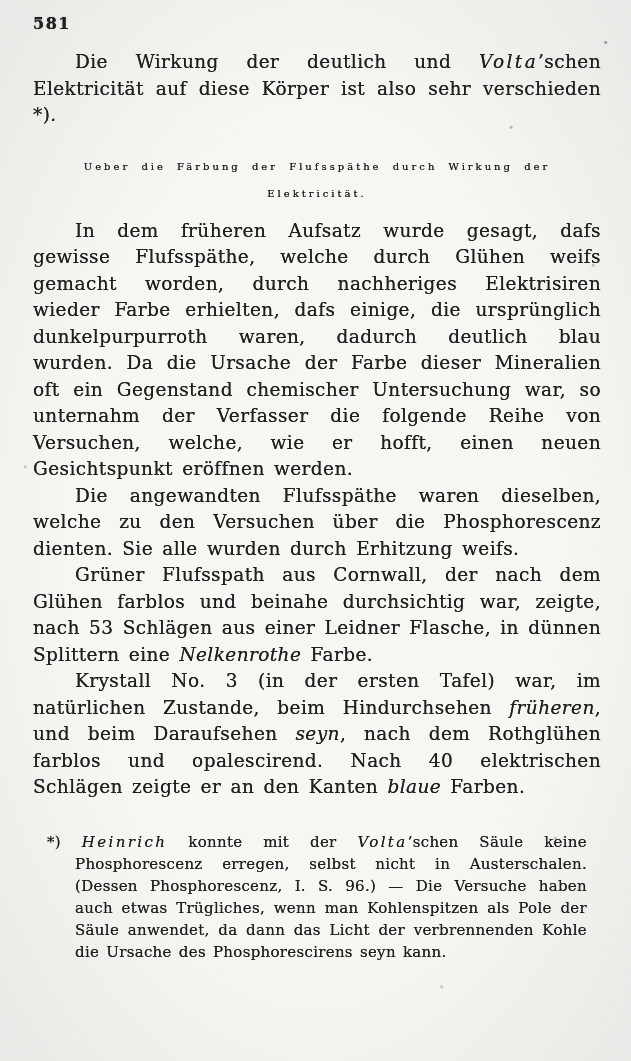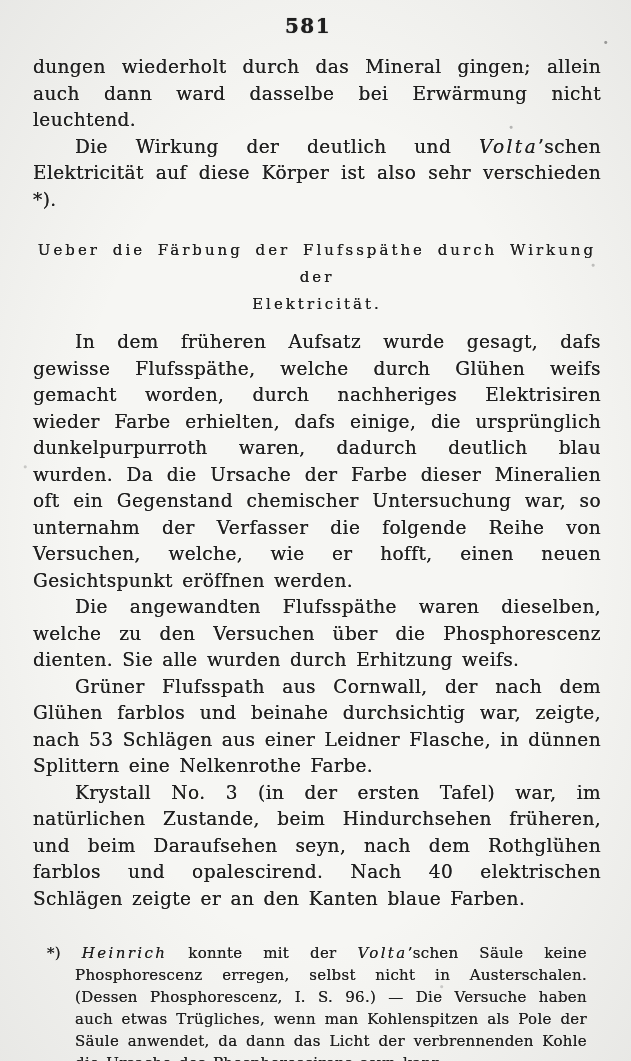--- a/index.html
+++ b/index.html
@@ -18,73 +18,72 @@
     font-family:"DejaVu Serif","Liberation Serif",serif;
     color:#1f1f1f;
   }
   .page {
     position:absolute; inset:0;
     padding:14px 30px 0 33px;
     box-sizing:border-box;
   }
   .ink { text-shadow:0 0 .6px rgba(25,25,25,.85); }
   .pageno {
-    text-align:center;
+    text-align:left;
     font-weight:bold;
-    font-size:20px;
+    font-size:16px;
     letter-spacing:1.5px;
     margin:0 18px 16px 0;
     text-shadow:0 0 .7px rgba(25,25,25,.9);
   }
   .body-text p {
     margin:0;
     font-size:18.5px;
     line-height:26.5px;
     text-align:justify;
     letter-spacing:.4px;
     word-spacing:3px;
     text-shadow:0 0 .6px rgba(25,25,25,.85);
   }
   .indent { text-indent:42px; }
   .heading {
     margin:24px 2px 11px 2px;
-    font-size:15px;
+    font-size:10px;
     line-height:27px;
     text-align:center;
     letter-spacing:3px;
     word-spacing:5px;
     text-shadow:0 0 .6px rgba(25,25,25,.85);
   }
   .footnote {
     margin:30px 14px 0 12px;
   }
   .footnote p {
     margin:0;
     font-size:15px;
     line-height:22px;
     text-align:justify;
     letter-spacing:.3px;
     word-spacing:2px;
     padding-left:30px;
     text-indent:-28px;
     text-shadow:0 0 .5px rgba(25,25,25,.8);
   }
-  .it { }
+  .it { font-style:italic; }
   .sp { letter-spacing:2.4px;font-style:italic; }
 </style>
 </head>
 <body>
 
 <div class="page">
 
   <div class="pageno">581</div>
 
   <div class="body-text">
 
-    <p class="para ink"><span>dungen wiederholt durch das Mineral gingen; allein auch dann ward dasselbe bei Erwärmung nicht leuchtend.</span></p>
 
 
     <p class="para indent"><span>Die Wirkung der deutlich und </span><span class="sp">Volta</span><span>’schen Elektricität auf diese Körper ist also sehr verschieden *).</span></p>
 
     <div class="heading">
       <div>Ueber die Färbung der Flufsspäthe durch Wirkung der</div>
       <div>Elektricität.</div>
     </div>
 
     <p class="para indent"><span>In dem früheren Aufsatz wurde gesagt, dafs gewisse Flufsspäthe, welche durch Glühen weifs gemacht worden, durch nachheriges Elektrisiren wieder Farbe erhielten, dafs einige, die ursprünglich dunkelpurpurroth waren, dadurch deutlich blau wurden.  Da die Ursache der Farbe dieser Mineralien oft ein Gegenstand chemischer Untersuchung war, so unternahm der Verfasser die folgende Reihe von Versuchen, welche, wie er hofft, einen neuen Gesichtspunkt eröffnen werden.</span></p>

